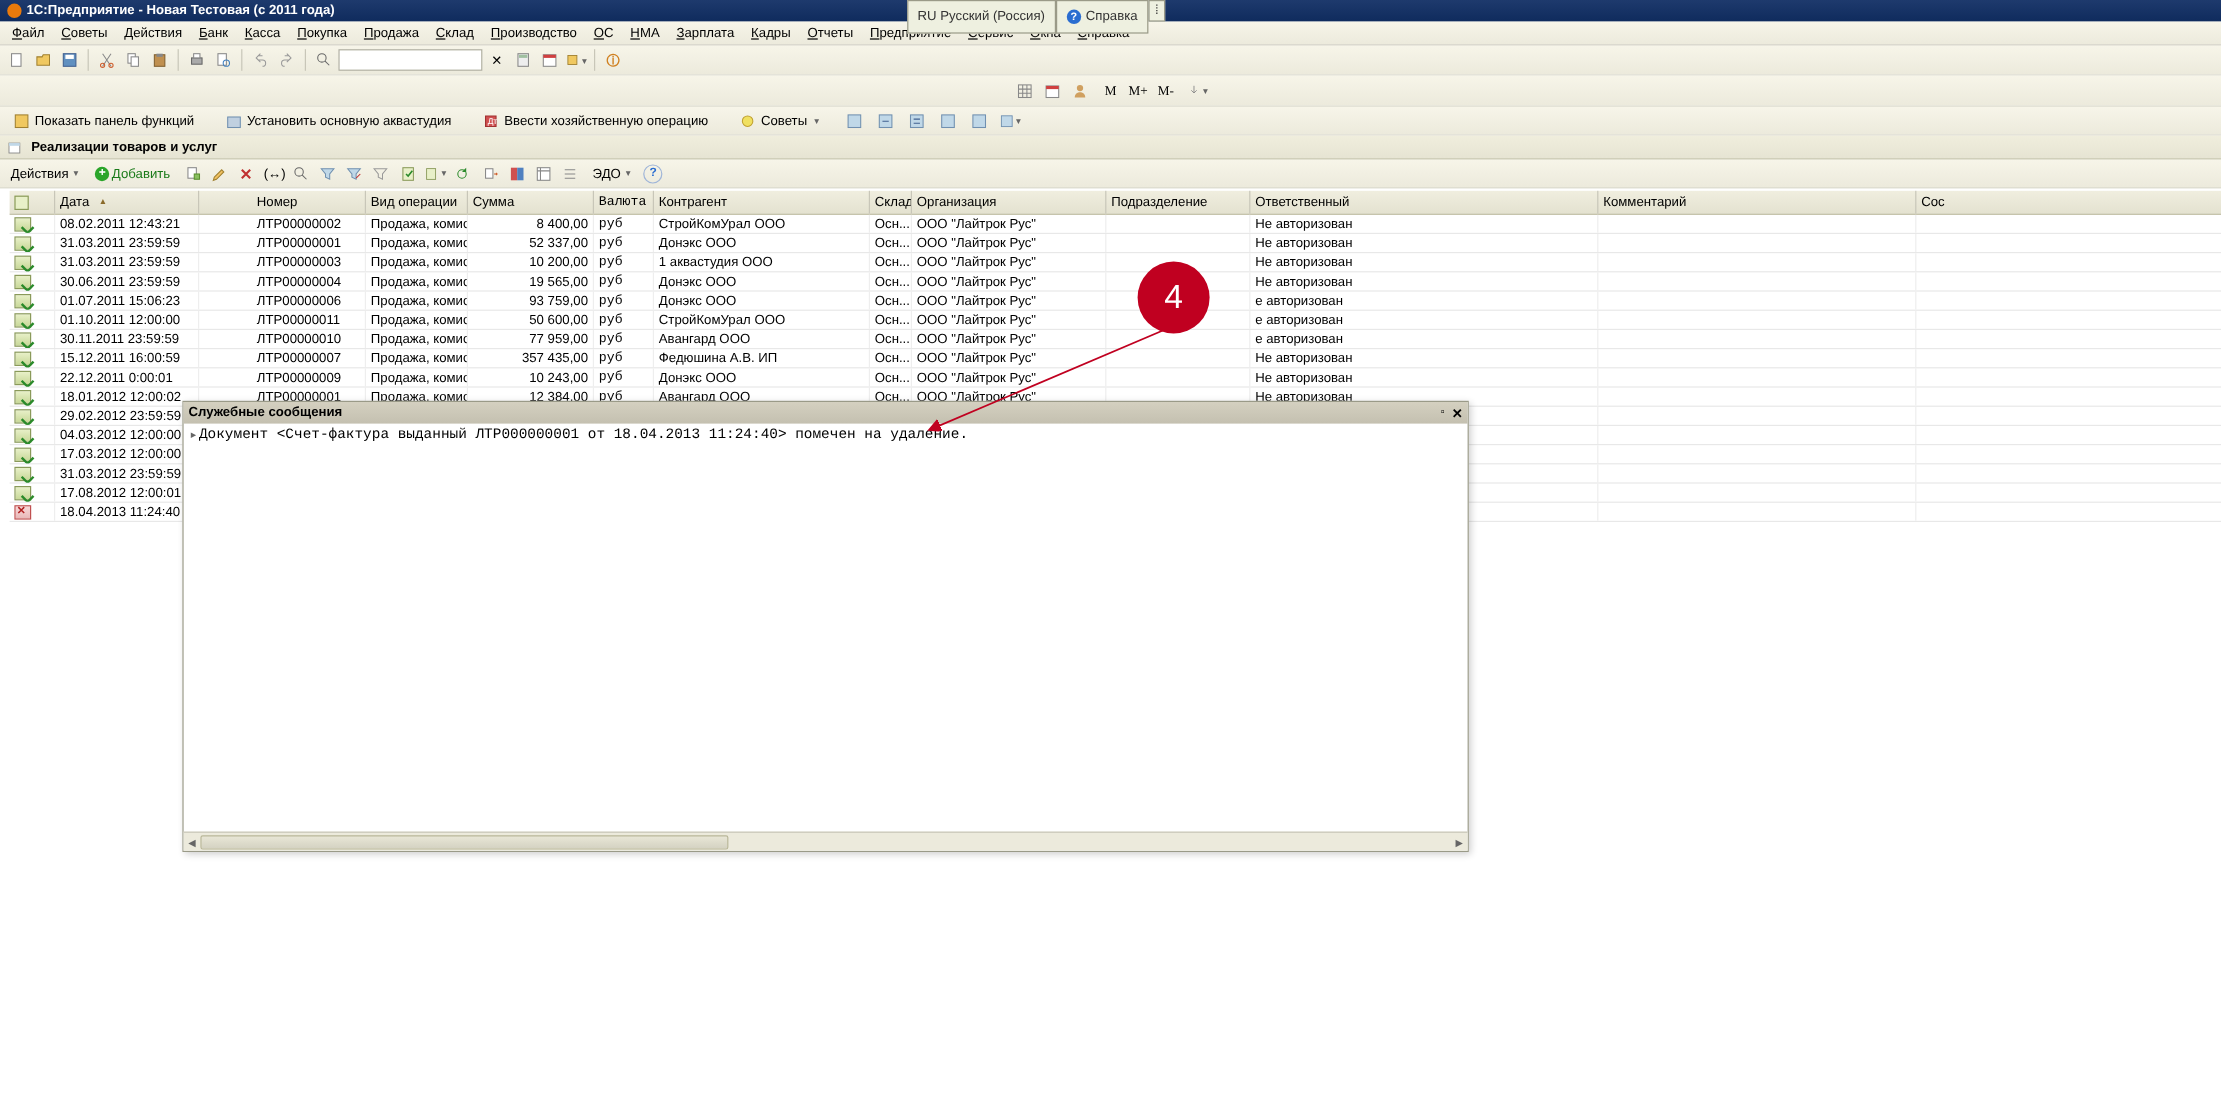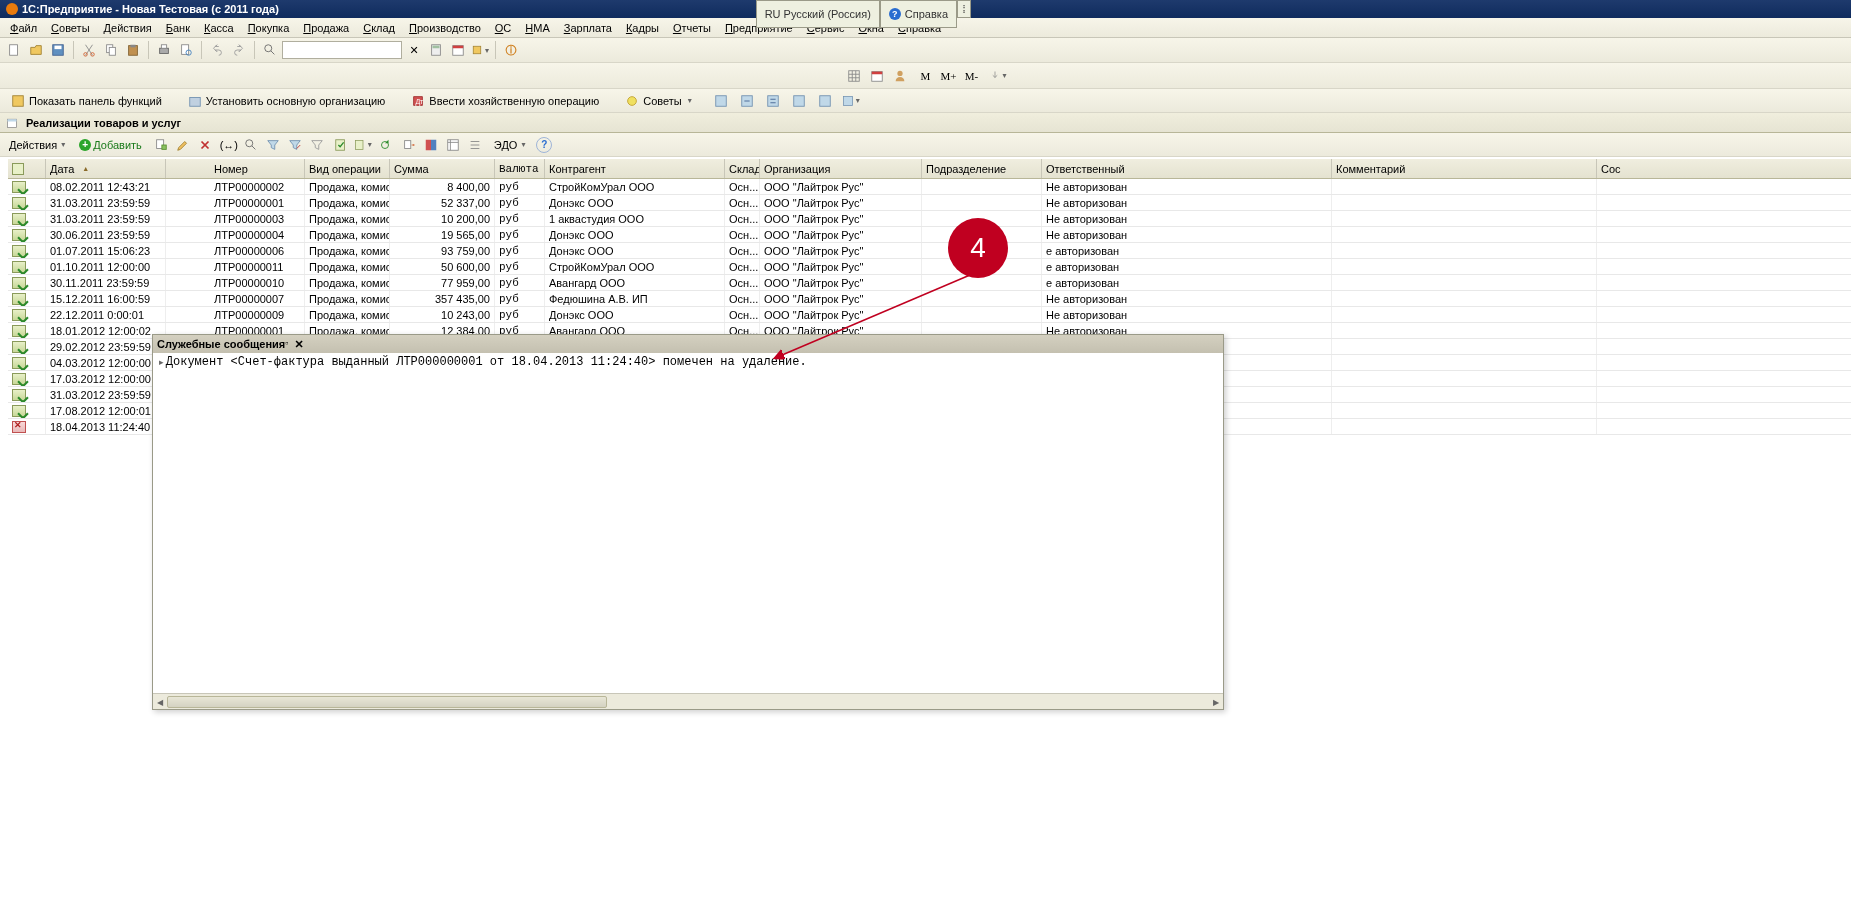--- a/index.html
+++ b/index.html
@@ -47,21 +47,21 @@
   .grid-body { }
   .row { display: flex; height: 16px; border-bottom: 1px solid #e8e8e8; }
   .row .col { border-right: 1px solid #eee; }
   .row-icon { width: 14px; height: 12px; background: linear-gradient(#e8f0c8,#c8d898); border: 1px solid #8a9a5a; position: relative; }
   .row-icon.posted::after { content: ""; position: absolute; right: -2px; bottom: -2px; width: 6px; height: 6px; border-left: 2px solid #2a8a2a; border-bottom: 2px solid #2a8a2a; transform: rotate(-45deg); }
   .row-icon.del { background: linear-gradient(#f8d8d8,#e8b8b8); border-color: #c05050; }
   .row-icon.del::after { content:"✕"; position:absolute; left:1px; top:-2px; color:#b02020; font-size:9px; font-weight:bold; }
   .sort-asc::after { content:"▲"; font-size:7px; color:#8a6a2a; margin-left:4px; }
   .hdr-doc-ico { width:12px; height:12px; background:#e8f0c8; border:1px solid #8a9a5a; display:inline-block; margin-right:2px;}
   .msg-panel { position: absolute; left: 152px; top: 334px; width: 1072px; height: 376px; background: #fff; border: 1px solid #9a9a88; box-shadow: 2px 2px 6px rgba(0,0,0,.2); display:flex; flex-direction:column;}
-  .msg-title { background: linear-gradient(#d4d0c0,#c4c0b0); height: 18px; display: flex; align-items: center; padding: 0 4px; font-weight: bold; }
+  .msg-title { background: linear-gradient(#d4d0c0,#c4c0b0); height: 18px; display: flex; align-items: center; padding: 0 4px; font-weight: bold; justify-content: space-between; }
   .msg-title .btns { display:flex; gap:6px; }
   .msg-close { cursor: default; font-weight:bold; }
   .msg-body { flex:1; padding: 2px 6px; font-family: "Courier New", monospace; font-size: 12px; overflow:auto; }
   .msg-body .line::before { content:"▸ "; color:#666; font-family:Tahoma; font-size:9px;}
   .msg-scroll { height:16px; background:#eceadc; border-top:1px solid #c8c6b8; position:relative;}
   .msg-scroll .thumb{position:absolute;left:14px;top:2px;height:12px;width:440px;background:linear-gradient(#e8e6d6,#d4d2c2);border:1px solid #b8b698;border-radius:2px;}
   .msg-scroll .arr{position:absolute;top:0;width:14px;height:16px;display:flex;align-items:center;justify-content:center;font-size:8px;color:#666;}
   .msg-scroll .arr.l{left:0;} .msg-scroll .arr.r{right:0;}
   .annot-circle { position: absolute; width: 60px; height: 60px; background: #c00020; border-radius: 50%; color: #fff; display: flex; align-items: center; justify-content: center; font-size: 28px; font-weight: normal; font-family:Arial; }
   .annot-arrow { position: absolute; stroke: #c00020; stroke-width: 1.5; fill: none; }
@@ -235,21 +235,21 @@
       <svg width="14" height="14" viewBox="0 0 16 16">
         <rect x="2" y="2" width="12" height="12" fill="#f0c860" stroke="#a08030"></rect>
       </svg>
       <span>Показать панель функций</span>
     </span>
   <span class="sep"></span>
   <span class="funcbtn">
       <svg width="14" height="14" viewBox="0 0 16 16">
         <rect x="2" y="4" width="12" height="10" fill="#c0d0e0" stroke="#7090b0"></rect>
       </svg>
-      <span>Установить основную организацию</span>
+      <span>Установить основную аквастудия</span>
     </span>
   <span class="sep"></span>
   <span class="funcbtn">
       <svg width="14" height="14" viewBox="0 0 16 16">
         <path d="M3 3h10v10H3z" fill="#d05050" stroke="#a03030"></path>
         <text x="5" y="11" font-size="8" fill="#fff">Дт</text>
       </svg>
       <span>Ввести хозяйственную операцию</span>
     </span>
   <span class="sep"></span>

